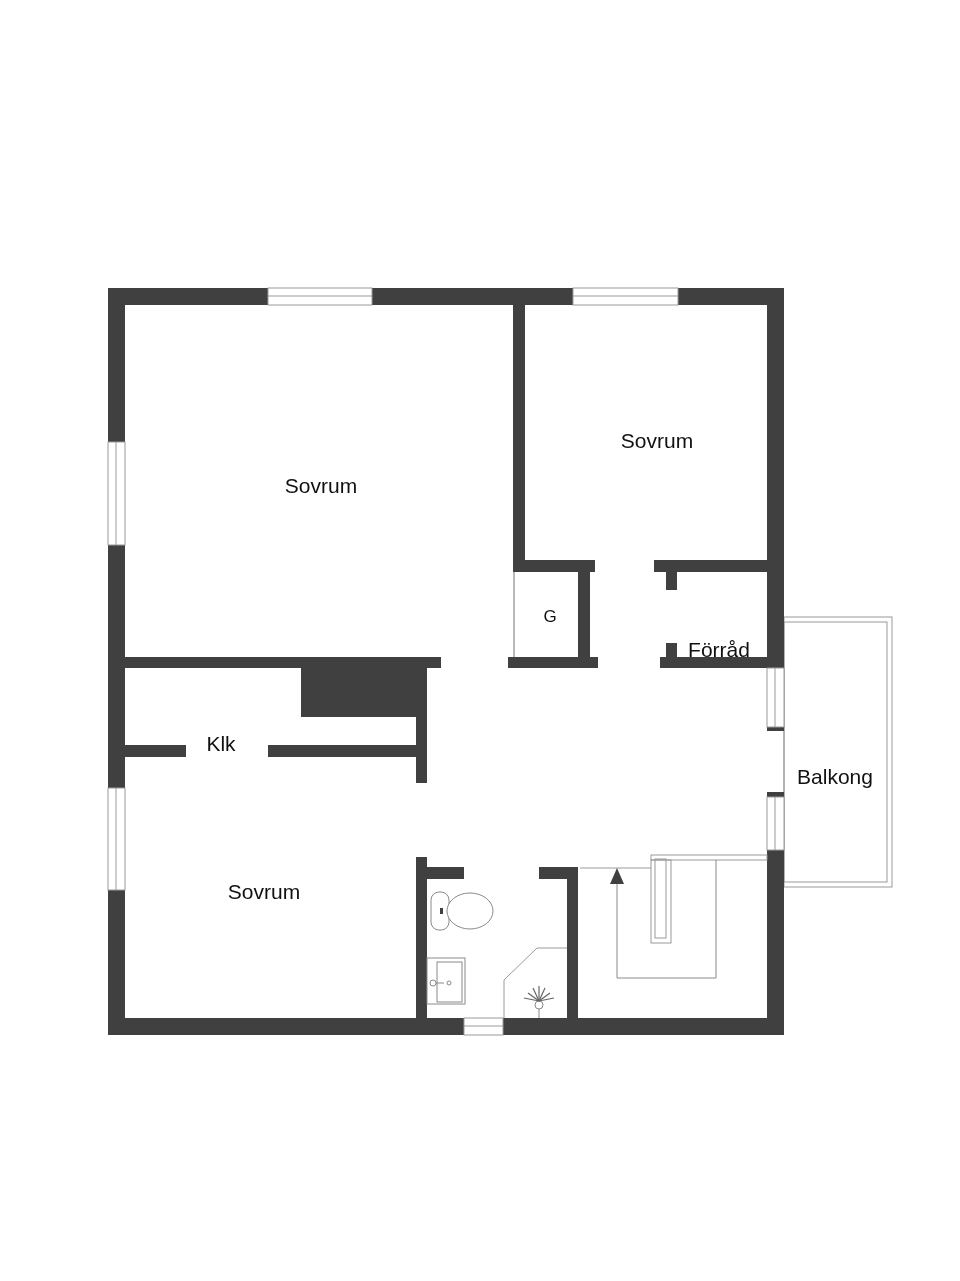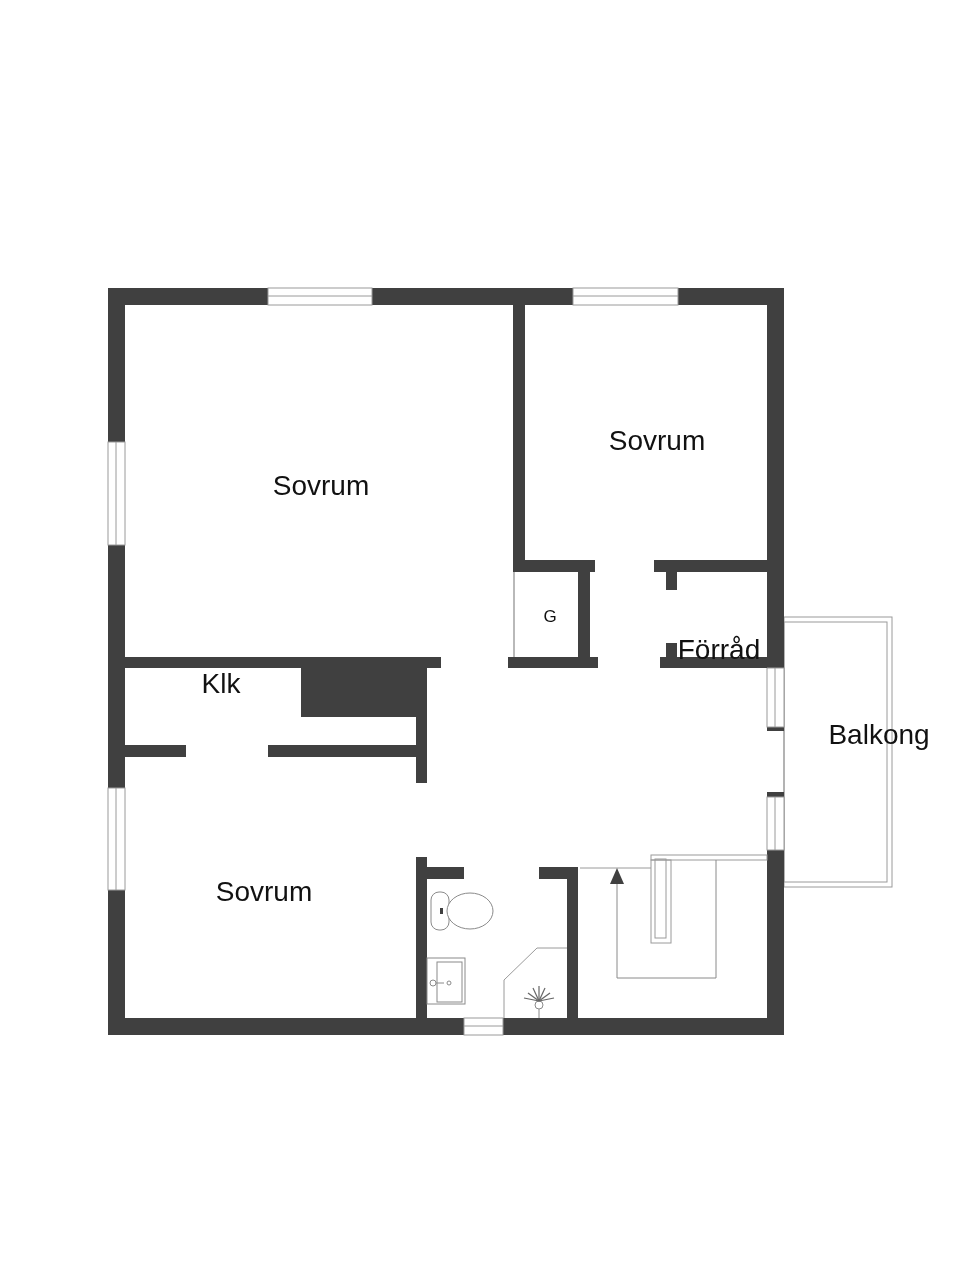--- a/index.html
+++ b/index.html
@@ -1,21 +1,21 @@
 <!DOCTYPE html>
 <html><head>
 <meta charset="utf-8">
 <style>
   html, body { margin: 0; padding: 0; background: #ffffff; }
   body { width: 960px; height: 1281px; position: relative; overflow: hidden; font-family: "Liberation Sans", sans-serif; }
   #plan { position: absolute; left: 0; top: 0; }
   .wall { fill: #404040; }
   .win { fill: #ffffff; stroke: #9a9a9a; stroke-width: 1; }
   .thin { fill: none; stroke: #8a8a8a; stroke-width: 1.2; }
-  .label { position: absolute; font-size: 28px; color: #111111; white-space: nowrap; transform: translate(-50%, -50%); }
+  .label { position: absolute; font-size: 21px; color: #111111; white-space: nowrap; transform: translate(-50%, -50%); }
   .label.small { font-size: 17px; }
 </style>
 </head>
 <body>
 
 <svg id="plan" width="960" height="1281" viewBox="0 0 960 1281" xmlns="http://www.w3.org/2000/svg">
 
   <g>
     <rect x="784" y="617" width="108" height="270" fill="none" stroke="#9a9a9a" stroke-width="1"></rect>
     <rect x="784" y="622" width="103" height="260" fill="none" stroke="#9a9a9a" stroke-width="1"></rect>
@@ -136,15 +136,15 @@
   </g>
   <g>
     <polygon points="617,868 610,884 624,884" fill="#404040"></polygon>
   </g>
 </svg>
 
 <div class="label" style="left:321px; top:486px;">Sovrum</div>
 <div class="label" style="left:657px; top:441px;">Sovrum</div>
 <div class="label small" style="left:550px; top:617px;">G</div>
 <div class="label" style="left:719px; top:618px;margin-top:32px;">Förråd</div>
-<div class="label" style="left:221px; top:684px;">Klk</div>
-<div class="label" style="left:835px; top:735px;margin-left:44px;">Balkong</div>
+<div class="label" style="left:221px; top:744px;">Klk</div>
+<div class="label" style="left:835px; top:777px;">Balkong</div>
 <div class="label" style="left:264px; top:892px;">Sovrum</div>
 
 </body></html>

